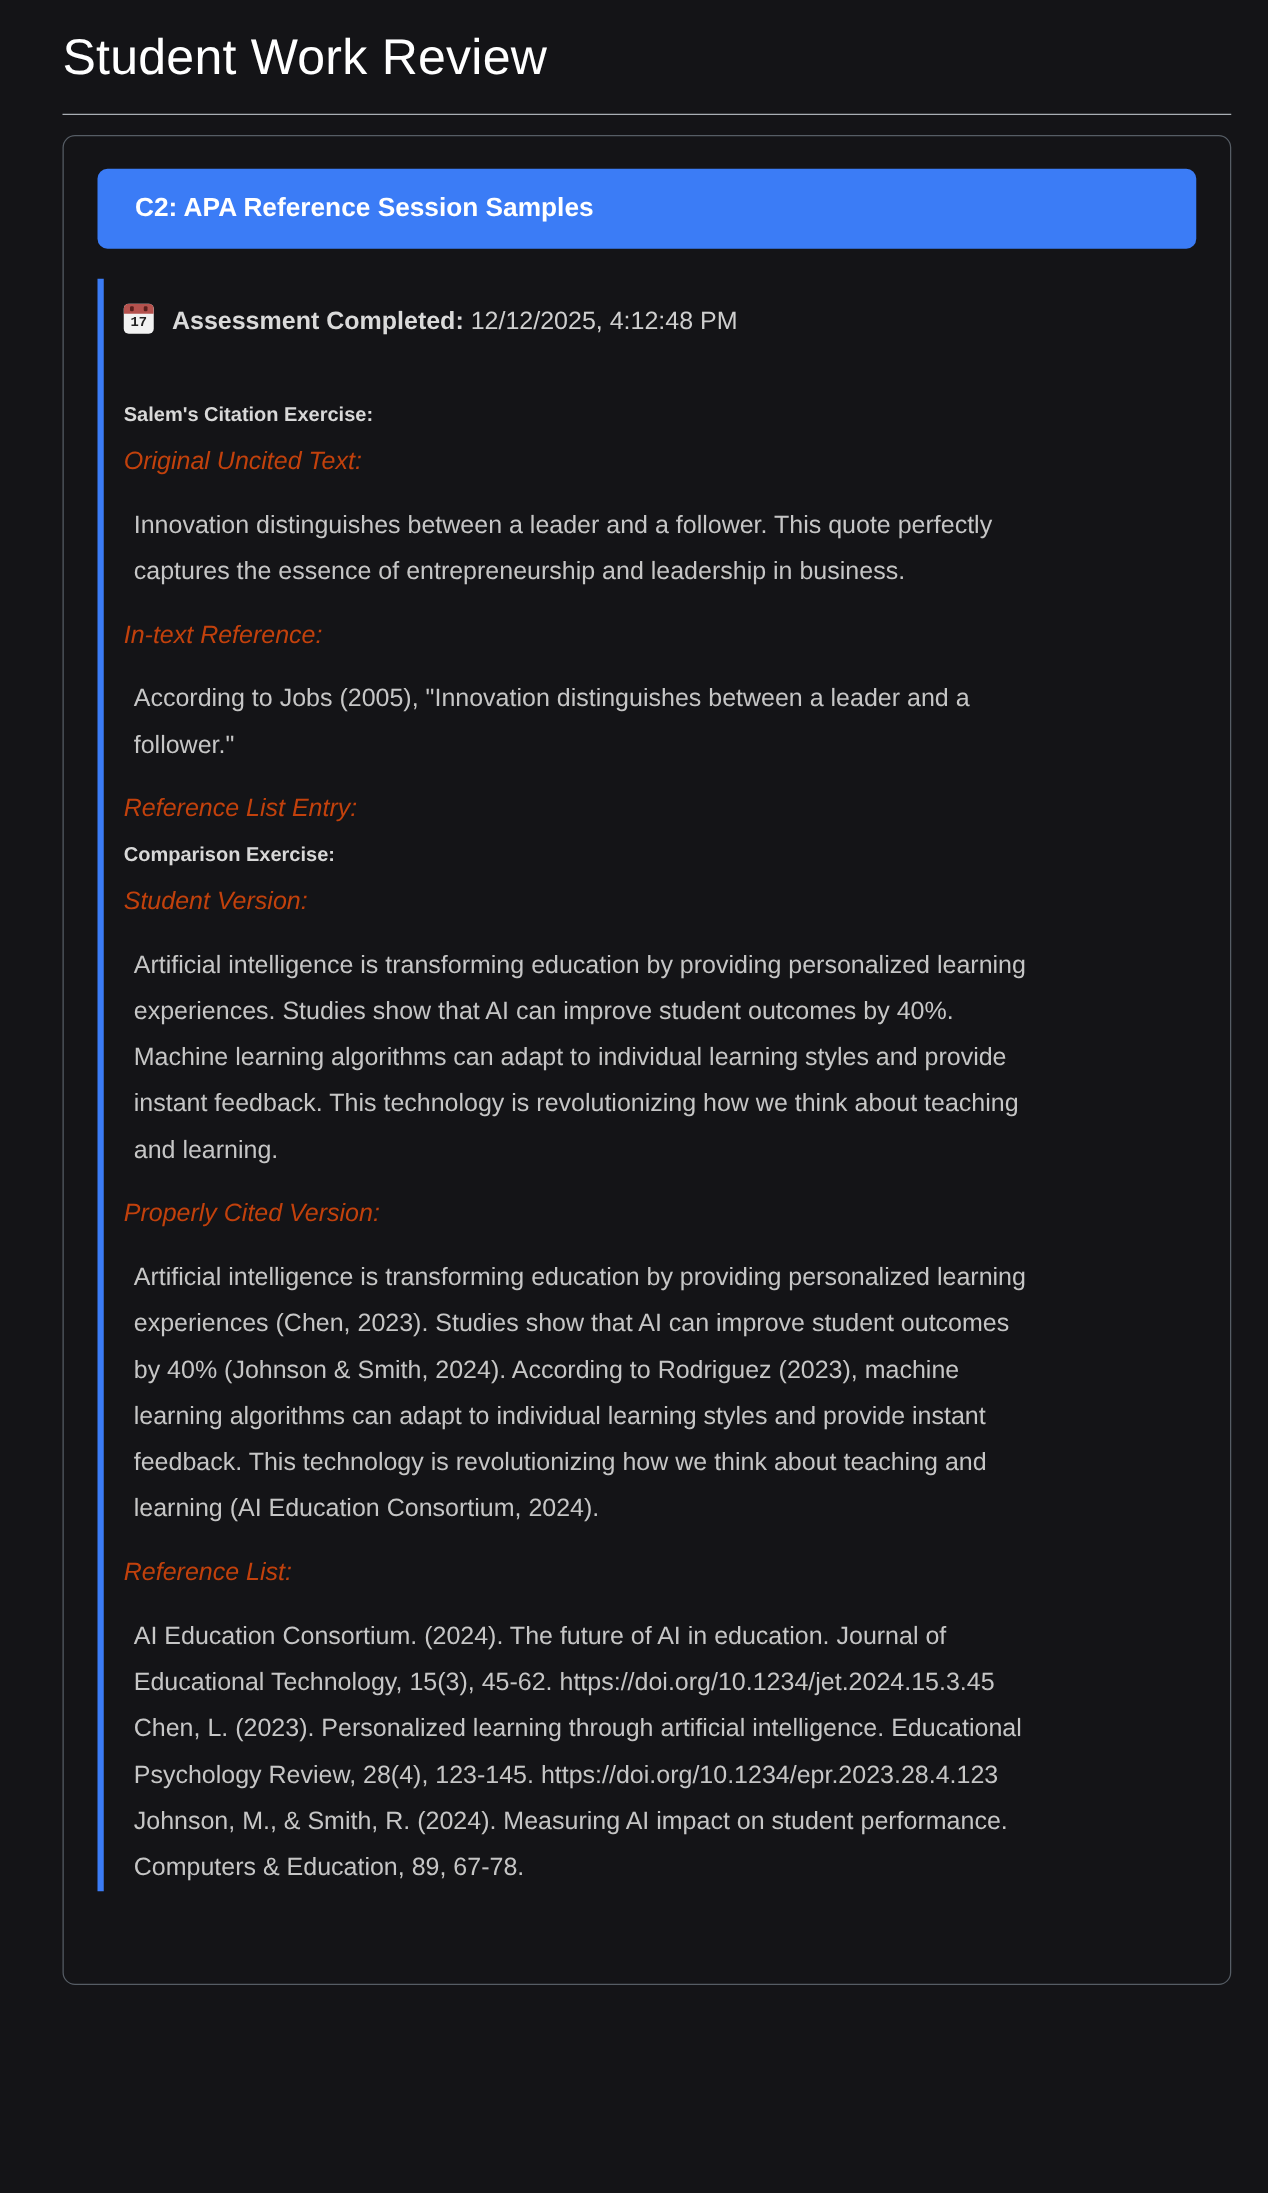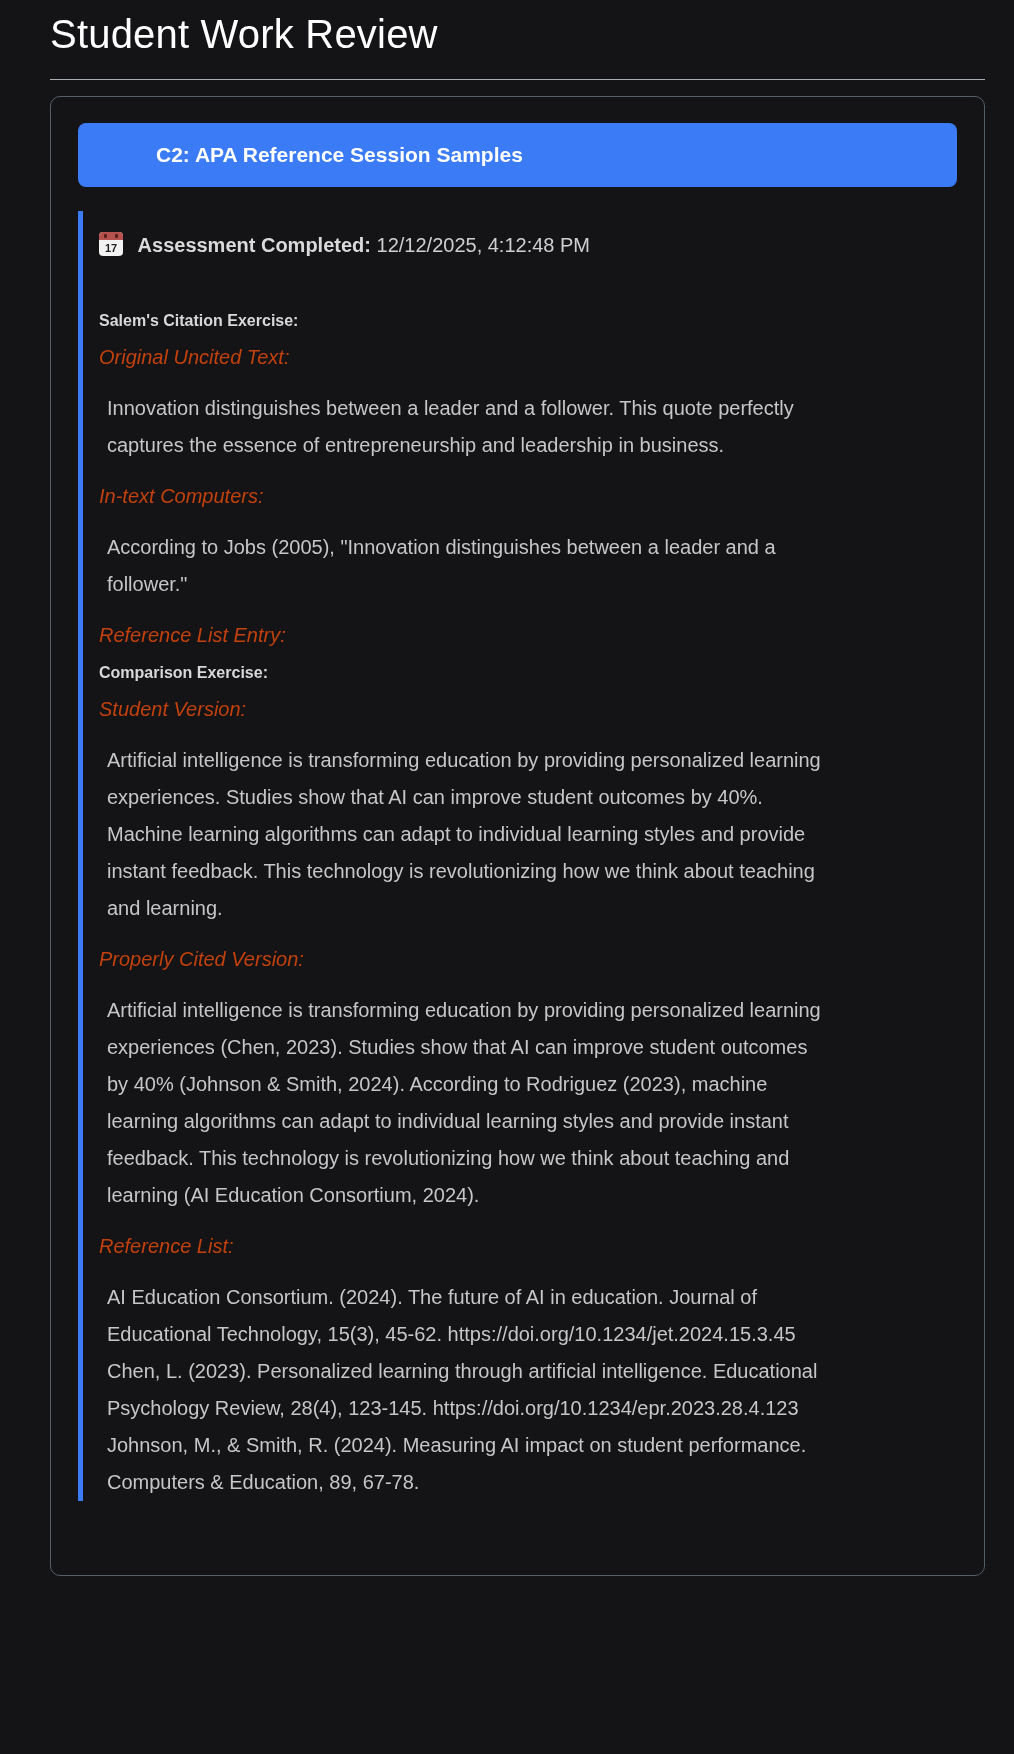--- a/index.html
+++ b/index.html
@@ -7,21 +7,21 @@
     margin: 0;
     padding: 0;
     width: 1014px;
     height: 1754px;
     overflow: hidden;
     background: #141417;
     font-family: "Liberation Sans", sans-serif;
   }
   .page {
     padding-left: 50px;
-    padding-top: 12px;
+    padding-top: 24px;
     width: 1014px;
   }
   h1.page-title {
     margin: 0 0 22px 0;
     font-size: 40px;
     font-weight: 400;
     color: #ffffff;
     letter-spacing: 0.2px;
   }
   hr.title-divider {
@@ -43,21 +43,20 @@
     height: 64px;
     display: flex;
     align-items: center;
     padding: 0 30px;
     cursor: pointer;
   }
   .card-header .hdr-label {
     color: #ffffff;
     font-weight: 700;
     font-size: 21px;
-    margin-left: 48px;
   }
   .entry {
     margin-top: 24px;
     border-left: 5px solid #3b7cf6;
     padding: 16px 130px 0 16px;
     color: #c9c9c9;
     font-size: 20px;
     line-height: 37px;
   }
   .meta {
@@ -86,20 +85,21 @@
   
   .cal {
     display: inline-block;
     width: 24px;
     height: 24px;
     border-radius: 4px;
     overflow: hidden;
     background: #f2f2f2;
     vertical-align: -4px;
     margin-right: 9px;
+    font-family: Liberation Mono, monospace;
   }
   .cal-top {
     display: block;
     height: 8px;
     background: #b5524e;
     position: relative;
   }
   .cal-top .pin {
     position: absolute;
     top: 2px;
@@ -141,21 +141,21 @@
             </span><span class="cal-day">17</span></span>
         <strong>Assessment Completed:</strong>
         <span>12/12/2025, 4:12:48 PM</span>
       </p>
 
       <h3 class="sec-h">Salem's Citation Exercise:</h3>
 
       <div class="lbl">Original Uncited Text:</div>
       <p class="para">Innovation distinguishes between a leader and a follower. This quote perfectly captures the essence of entrepreneurship and leadership in business.</p>
 
-      <div class="lbl">In-text Computers:</div>
+      <div class="lbl">In-text Reference:</div>
       <p class="para">According to Jobs (2005), "Innovation distinguishes between a leader and a follower."</p>
 
       <div class="lbl">Reference List Entry:</div>
 
       <h3 class="sec-h">Comparison Exercise:</h3>
 
       <div class="lbl">Student Version:</div>
       <p class="para">Artificial intelligence is transforming education by providing personalized learning experiences. Studies show that AI can improve student outcomes by 40%. Machine learning algorithms can adapt to individual learning styles and provide instant feedback. This technology is revolutionizing how we think about teaching and learning.</p>
 
       <div class="lbl">Properly Cited Version:</div>

